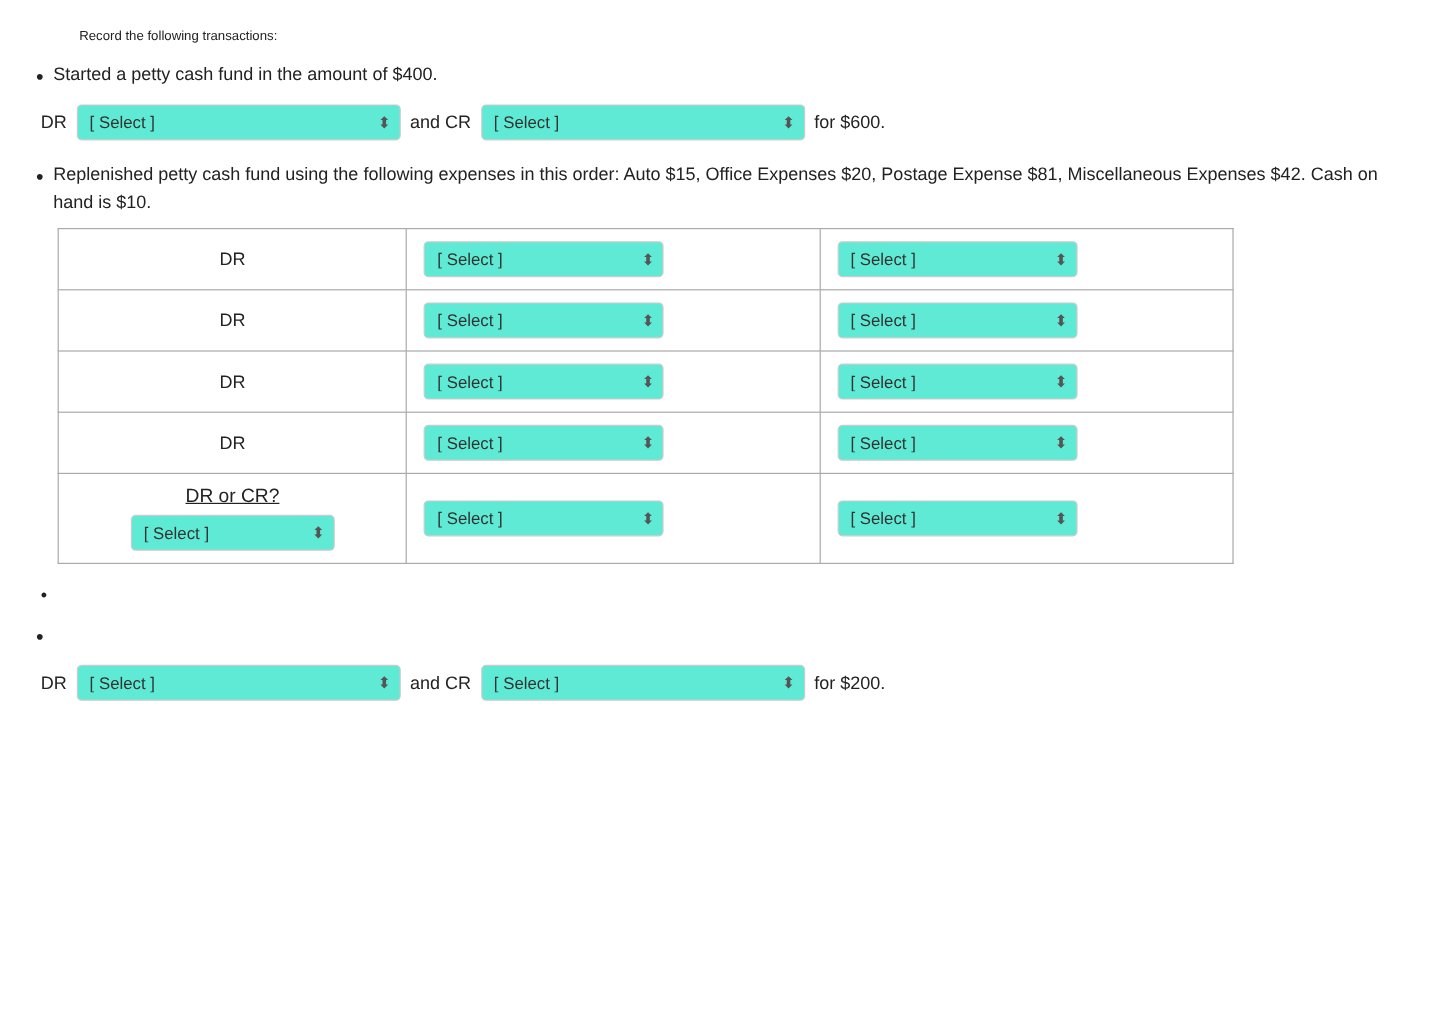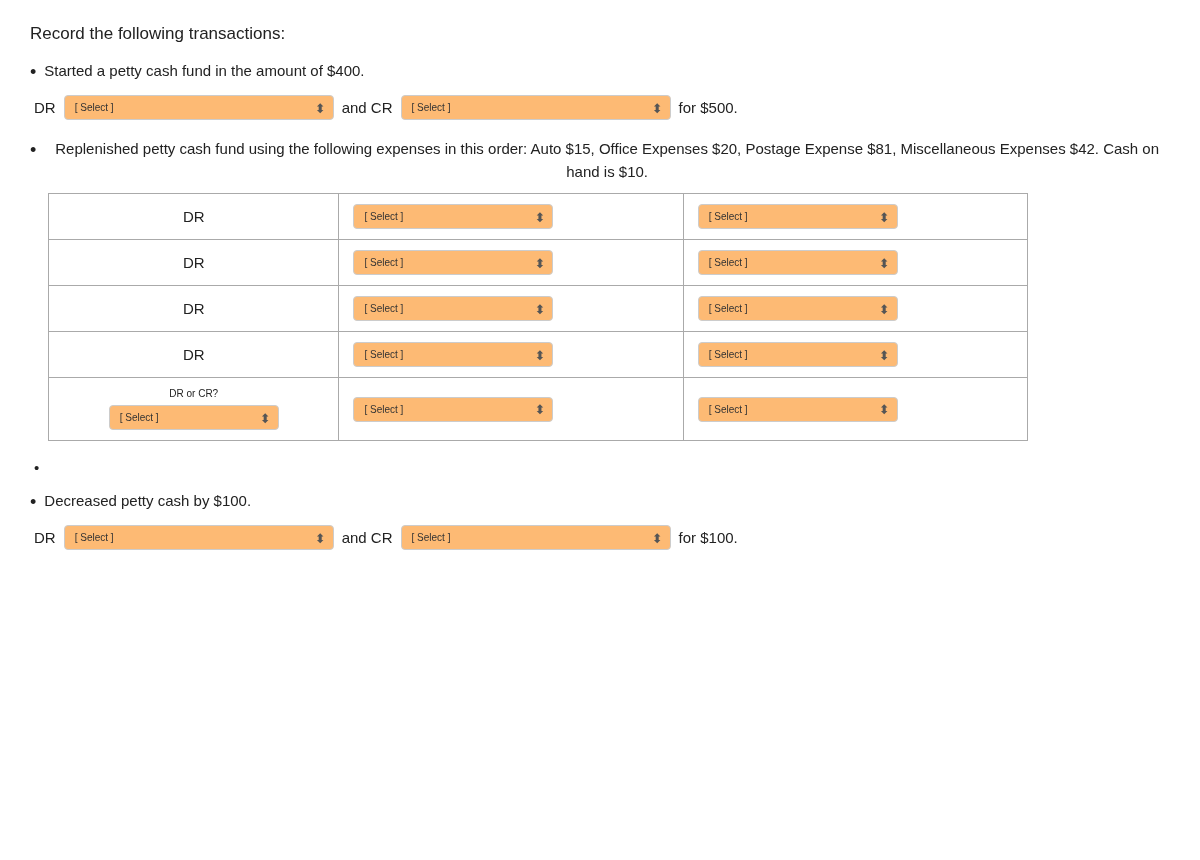--- a/index.html
+++ b/index.html
@@ -12,43 +12,43 @@
       font-family: Arial, sans-serif;
       font-size: 15px;
       background: #fff;
       color: #222;
       padding: 24px 30px;
       width: 1200px;
       min-height: 860px;
     }
 
     .page-title {
-      font-size: 17px;
+      font-size: 11px;
       margin-bottom: 16px;
+      margin-left: 36px;
     }
 
     .bullet-section {
       margin-bottom: 18px;
     }
 
     .bullet-text {
       display: flex;
       align-items: flex-start;
       margin-bottom: 10px;
     }
 
     .bullet-dot {
       font-size: 18px;
       margin-right: 8px;
       line-height: 1.4;
     }
 
     .bullet-content {
       line-height: 1.5;
-      text-align: center;
     }
 
     .inline-row {
       display: flex;
       align-items: center;
       gap: 8px;
       margin-top: 6px;
       margin-bottom: 10px;
       padding-left: 4px;
     }
@@ -60,25 +60,25 @@
     }
 
     .select-wrapper {
       position: relative;
       display: inline-block;
     }
 
     .select-dropdown {
       appearance: none;
       -webkit-appearance: none;
-      background: #fdba74;
+      background: #5eead4;
       border: 1px solid #ccc;
       border-radius: 4px;
       padding: 6px 42px 6px 10px;
-      font-size: 10px;
+      font-size: 14px;
       color: #333;
       cursor: pointer;
       min-width: 200px;
     }
 
     .select-dropdown-narrow {
       min-width: 270px;
     }
 
     .select-arrow {
@@ -125,21 +125,22 @@
     }
 
     .dr-or-cr-cell {
       text-align: center;
       vertical-align: middle;
     }
 
     .dr-or-cr-label {
       display: block;
       margin-bottom: 6px;
-      font-size: 10px;
+      font-size: 16px;
+      text-decoration: underline;
     }
   </style>
 </head>
 <body>
 
 <div class="page-title">Record the following transactions:</div>
 
 <div class="bullet-section">
   <div class="bullet-text">
     <span class="bullet-dot">•</span>
@@ -158,21 +159,21 @@
 
     <span class="label">and CR</span>
 
     <div class="select-wrapper">
       <select class="select-dropdown select-dropdown-narrow">
         <option>[ Select ]</option>
       </select>
       <span class="select-arrow">⬍</span>
     </div>
 
-    <span class="label">for $500.</span>
+    <span class="label">for $600.</span>
   </div>
 </div>
 
 <div class="bullet-section">
   <div class="bullet-text">
     <span class="bullet-dot">•</span>
     <span class="bullet-content">Replenished petty cash fund using the following expenses in this order: Auto $15, Office Expenses $20, Postage Expense $81, Miscellaneous Expenses $42. Cash on hand is $10.</span>
   </div>
 
   <table class="transaction-table">
@@ -318,21 +319,20 @@
     </table>
 </div>
 
 <div style="margin-bottom: 14px; margin-left: 4px;">
   <span>•</span>
 </div>
 
 <div class="bullet-section">
   <div class="bullet-text">
     <span class="bullet-dot">•</span>
-    <span class="bullet-content">Decreased petty cash by $100.</span>
   </div>
 
   <div class="inline-row">
     <span class="label">DR</span>
 
     <div class="select-wrapper">
       <select class="select-dropdown select-dropdown-narrow">
         <option>[ Select ]</option>
       </select>
       <span class="select-arrow">⬍</span>
@@ -340,15 +340,15 @@
 
     <span class="label">and CR</span>
 
     <div class="select-wrapper">
       <select class="select-dropdown select-dropdown-narrow">
         <option>[ Select ]</option>
       </select>
       <span class="select-arrow">⬍</span>
     </div>
 
-    <span class="label">for $100.</span>
+    <span class="label">for $200.</span>
   </div>
 </div>
 
 </body></html>

